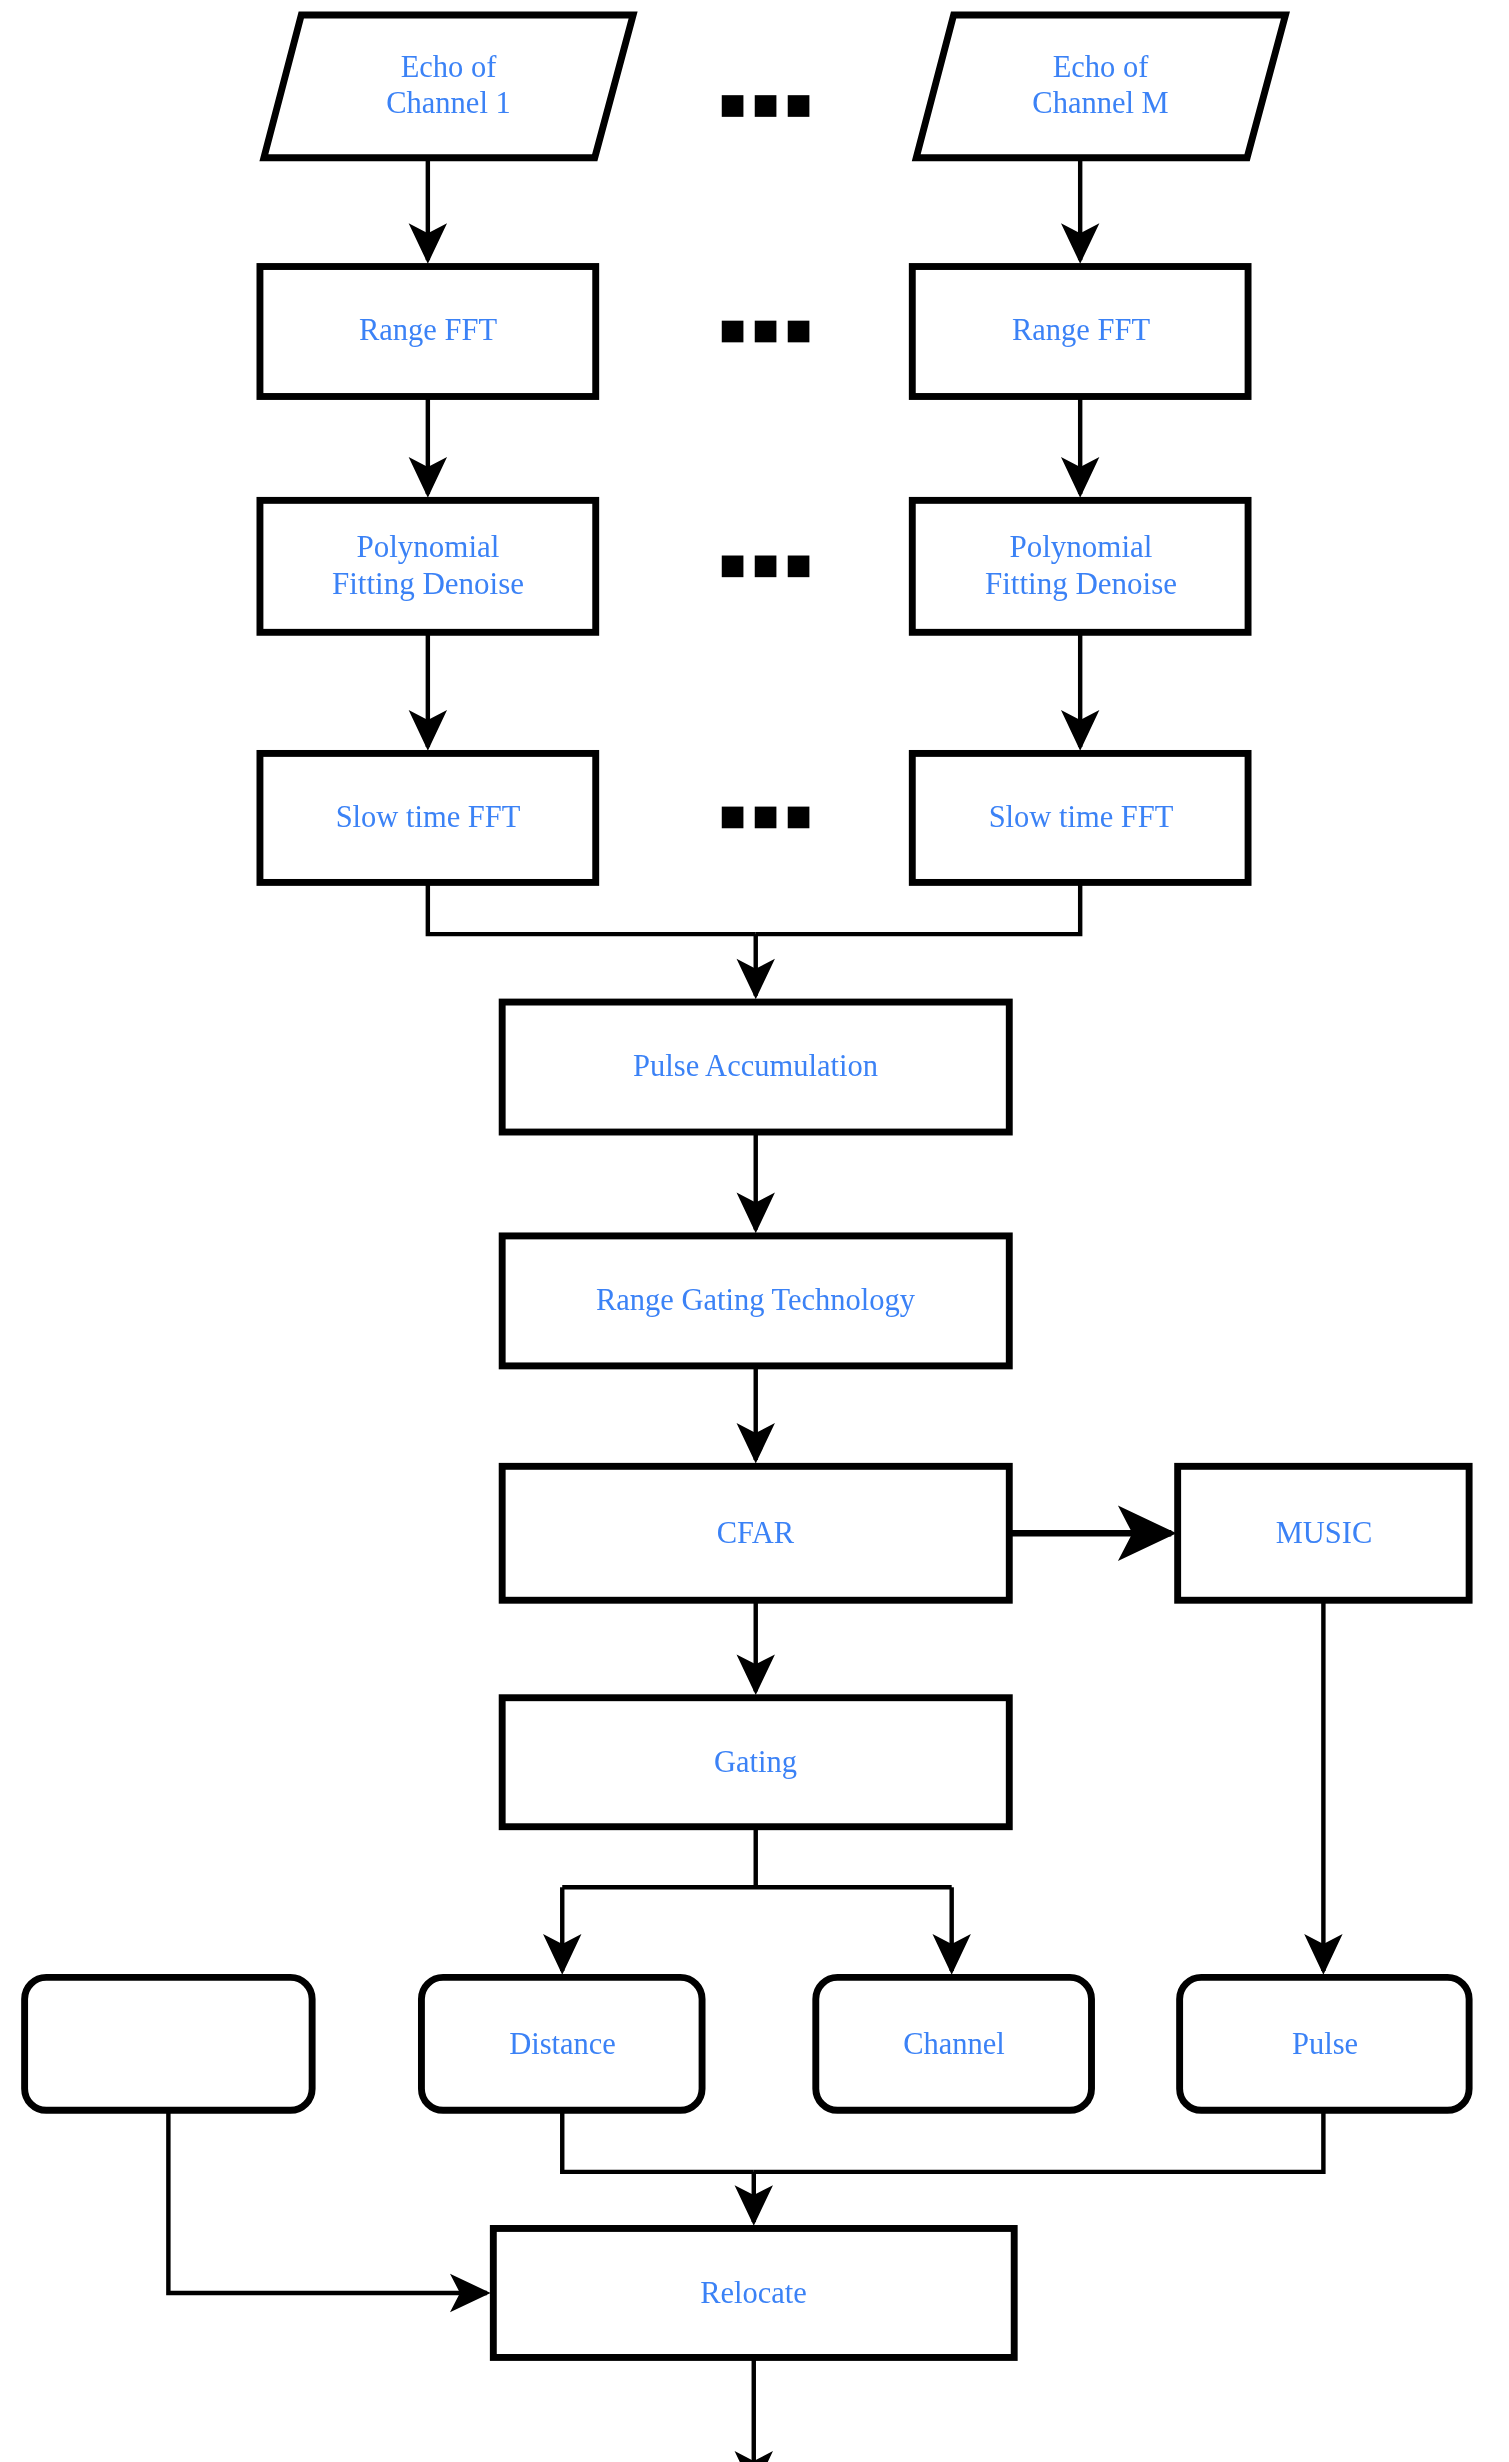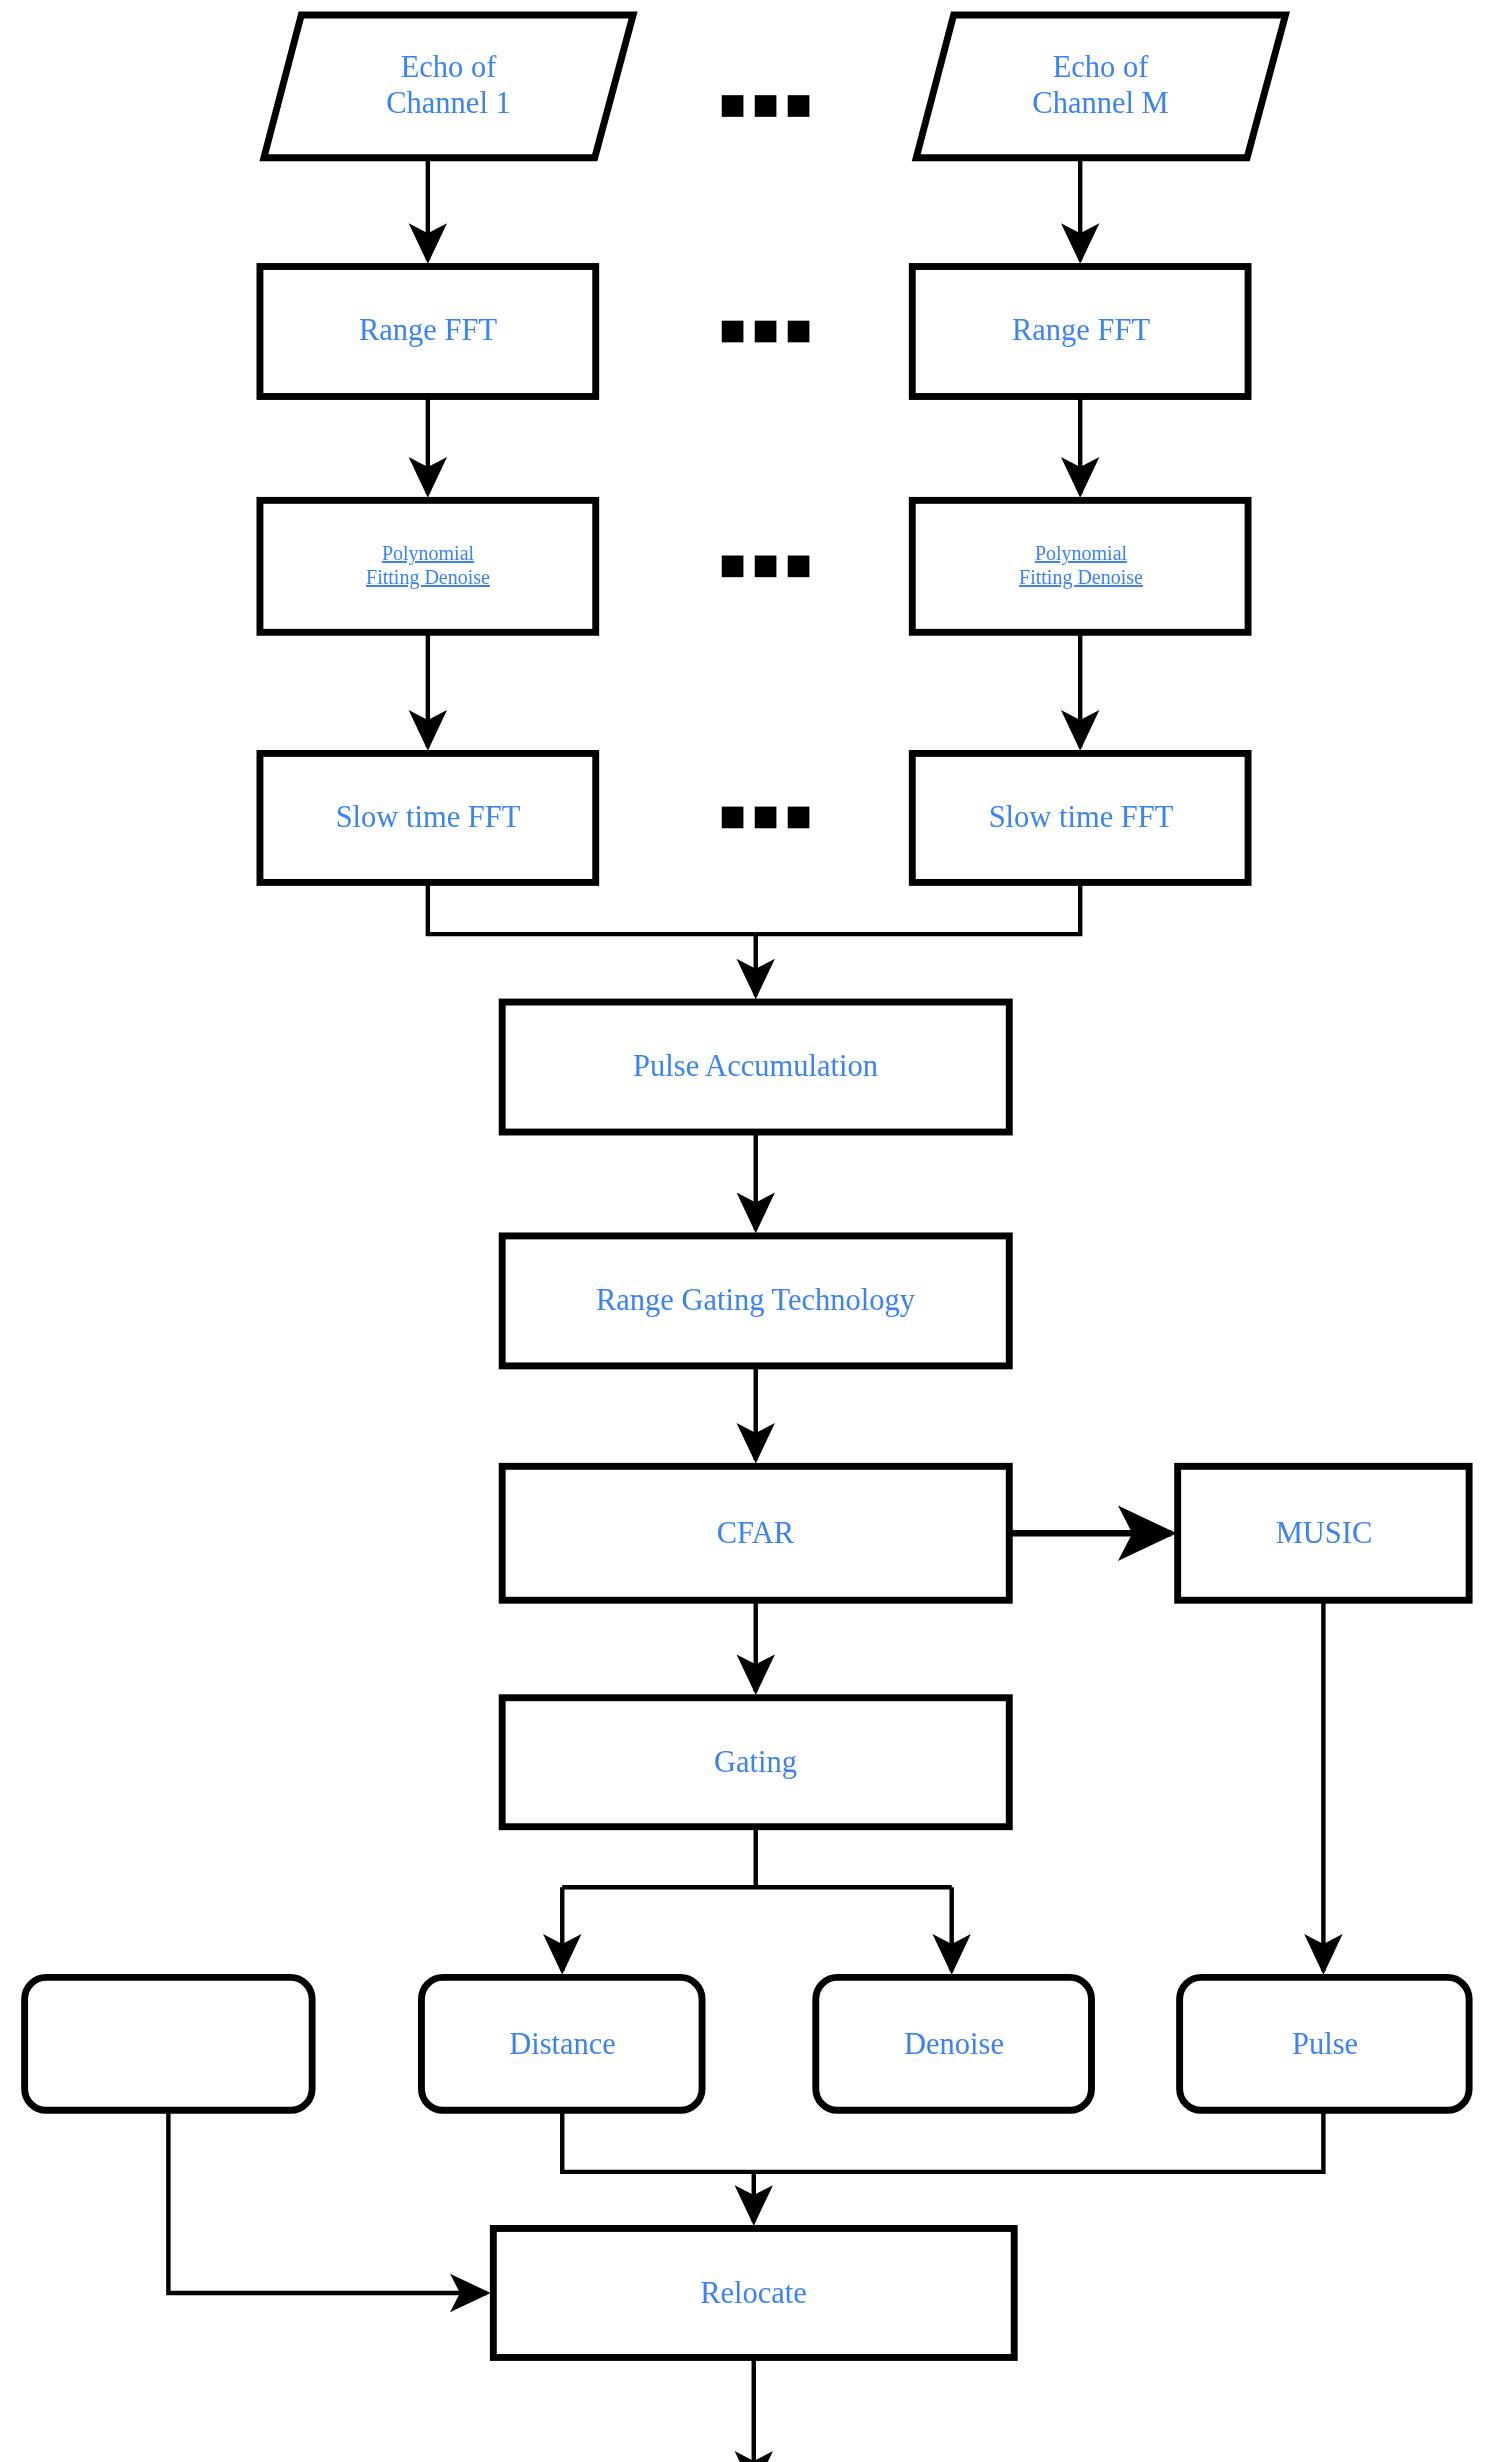--- a/index.html
+++ b/index.html
@@ -17,21 +17,21 @@
     flex-direction:column;
     align-items:center;
     justify-content:center;
     text-align:center;
     color:#3b82f6;
     font-size:30.5px;
     line-height:1.18;
     pointer-events:none;
     white-space:pre-line;
   }
-  .nodelabel.small{font-size:20px;text-decoration:underline;}
+  .nodelabel.small{font-size:31px;}
 </style>
 </head>
 <body>
 
 <div id="stage">
 
   <svg id="flow" viewBox="0 0 3065 5390" xmlns="http://www.w3.org/2000/svg">
     <defs>
       <marker id="arrow" viewBox="0 0 12 12" refX="10.5" refY="6" markerWidth="10" markerHeight="10" orient="auto-start-reverse">
         <path d="M0.5,0.8 L11.5,6 L0.5,11.2 L3.2,6 Z" fill="#000000"></path>
@@ -160,20 +160,20 @@
 
   <div class="nodelabel" style="left:502px;top:1467px;width:507px;height:134px;">CFAR</div>
 
   <div class="nodelabel" style="left:1178px;top:1467px;width:292px;height:134px;">MUSIC</div>
 
   <div class="nodelabel" style="left:502px;top:1698px;width:507px;height:129px;">Gating</div>
 
 
   <div class="nodelabel" style="left:422px;top:1978px;width:281px;height:133px;">Distance</div>
 
-  <div class="nodelabel" style="left:816px;top:1978px;width:276px;height:133px;">Denoise</div>
+  <div class="nodelabel" style="left:816px;top:1978px;width:276px;height:133px;">Channel</div>
 
   <div class="nodelabel" style="left:1180px;top:1978px;width:290px;height:133px;">Pulse</div>
 
   <div class="nodelabel" style="left:493px;top:2229px;width:521px;height:129px;">Relocate</div>
 
 </div>
 
 
 </body></html>

